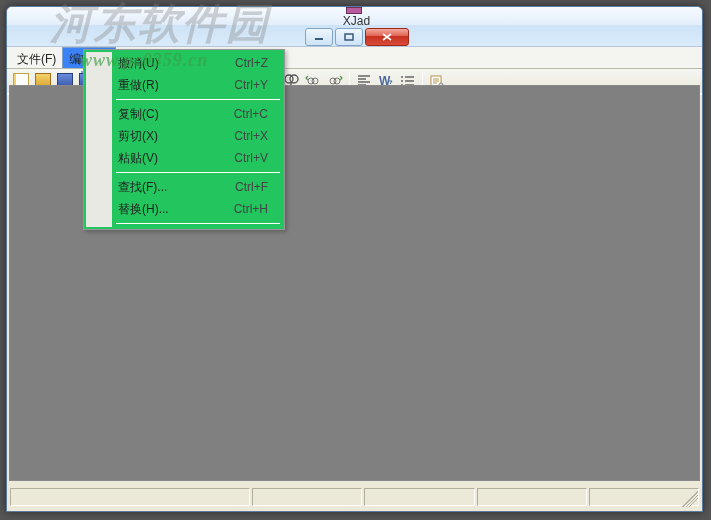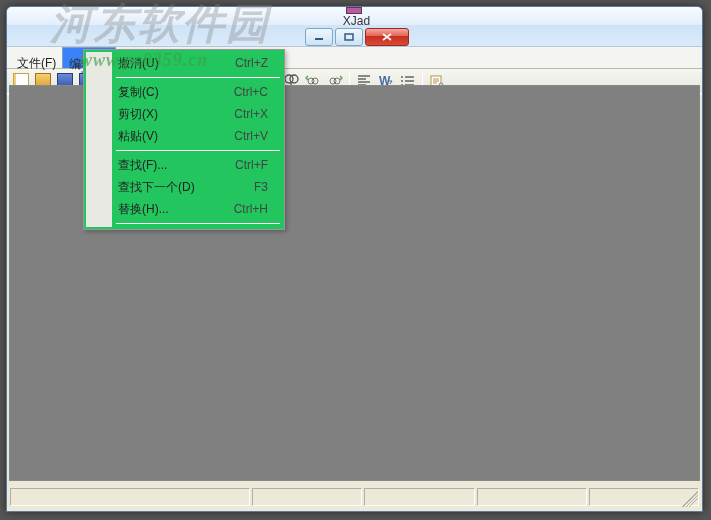--- a/index.html
+++ b/index.html
@@ -6,21 +6,21 @@
   body { background: #555; width: 711px; height: 520px; overflow: hidden; position: relative; }
   .window { position: absolute; left: 6px; top: 6px; width: 697px; height: 506px; background: #ece9d8; border: 1px solid #5a7aa0; border-radius: 6px 6px 0 0; box-shadow: 0 0 8px rgba(0,0,0,0.5); overflow: hidden; }
   .titlebar { height: 40px; background: linear-gradient(to bottom, #f7fbff 0%, #e3eefb 45%, #cfe3f7 46%, #d9ebfa 100%); display: flex; align-items: center; padding: 0 2px 0 6px; border-bottom: 1px solid #b8c7d8; flex-direction: column; }
   .titlebar-icon { width: 16px; height: 16px; background: #b85ca0; border: 1px solid #6a2f5a; margin-right: 6px; position: relative; }
   .titlebar-icon::after { content:""; position:absolute; inset:3px; background:#e8a8d0; }
   .titlebar-title { flex: 1; color: #333; font-size: 12px; }
   .winbtns { display: flex; gap: 2px; }
   .winbtn { width: 28px; height: 18px; border-radius: 3px; border: 1px solid #7fa6c9; background: linear-gradient(to bottom, #eef6fd, #cde3f6); display:flex; align-items:center; justify-content:center; color:#3a5a7a; font-size:11px; font-weight:bold; cursor:pointer; }
   .winbtn.close { width: 44px; background: linear-gradient(to bottom, #f3a8a0, #e06050 45%, #c83020 46%, #d84a38); border-color:#a02818; color:#fff; font-size:13px; }
   .menubar { height: 22px; background: #f4f4f0; display:flex; align-items:stretch; padding: 0 4px; border-bottom:1px solid #b8b8a8; }
-  .menubar-item { padding: 8px 6px; display:flex; align-items:flex-start; color:#222; cursor:pointer; }
+  .menubar-item { padding: 0 6px; display:flex; align-items:flex-end; color:#222; cursor:pointer; }
   .menubar-item.active { background:#3b82f6; border:1px solid #7fa0c8; border-bottom:none; }
   .toolbar { height: 26px; background: linear-gradient(to bottom,#f6f6f2,#e8e8dc); border-bottom:2px solid #fff; display:flex; align-items:center; padding:0 4px; gap:2px; }
   .tbtn { width:20px; height:20px; display:flex; align-items:center; justify-content:center; border:1px solid transparent; border-radius:2px; cursor:pointer; }
   .tsep { width:1px; height:18px; background:#b0b0a0; margin:0 2px; border-right:1px solid #fff; }
   .ico { width:16px; height:16px; display:block; }
   .workarea { position:absolute; left:2px; right:2px; top:78px; bottom:30px; background:#808080; border:1px solid #888; }
   .statusbar { position:absolute; left:2px; right:2px; bottom:2px; height:24px; background:#ece9d8; display:flex; align-items:center; }
   .statuscell { flex:1; height:18px; border:1px solid #fff; border-top-color:#b0b0a0; border-left-color:#b0b0a0; margin:0 1px; }
   .statuscell:first-child { flex: 2.2; }
   .grip { width:16px; height:16px; position:absolute; right:2px; bottom:2px; background:
@@ -207,41 +207,41 @@
     <div class="statuscell"></div>
     <div class="grip"></div>
   </div>
 
   <div class="dropdown">
     <div class="dd-gutter"></div>
     <div class="dd-item">
       <span>撤消(U)</span>
       <span class="dd-shortcut">Ctrl+Z</span>
     </div>
+    <div class="dd-item">
+      <span>重做(R)</span>
+      <span class="dd-shortcut">Ctrl+Y</span>
+    </div>
     <div class="dd-sep"></div>
     <div class="dd-item">
       <span>复制(C)</span>
       <span class="dd-shortcut">Ctrl+C</span>
     </div>
     <div class="dd-item">
       <span>剪切(X)</span>
       <span class="dd-shortcut">Ctrl+X</span>
     </div>
     <div class="dd-item">
       <span>粘贴(V)</span>
       <span class="dd-shortcut">Ctrl+V</span>
     </div>
     <div class="dd-sep"></div>
     <div class="dd-item">
       <span>查找(F)...</span>
       <span class="dd-shortcut">Ctrl+F</span>
-    </div>
-    <div class="dd-item">
-      <span>查找下一个(D)</span>
-      <span class="dd-shortcut">F3</span>
     </div>
     <div class="dd-item">
       <span>替换(H)...</span>
       <span class="dd-shortcut">Ctrl+H</span>
     </div>
     <div class="dd-sep"></div>
   </div>
 </div>
 
 <div class="watermark">

